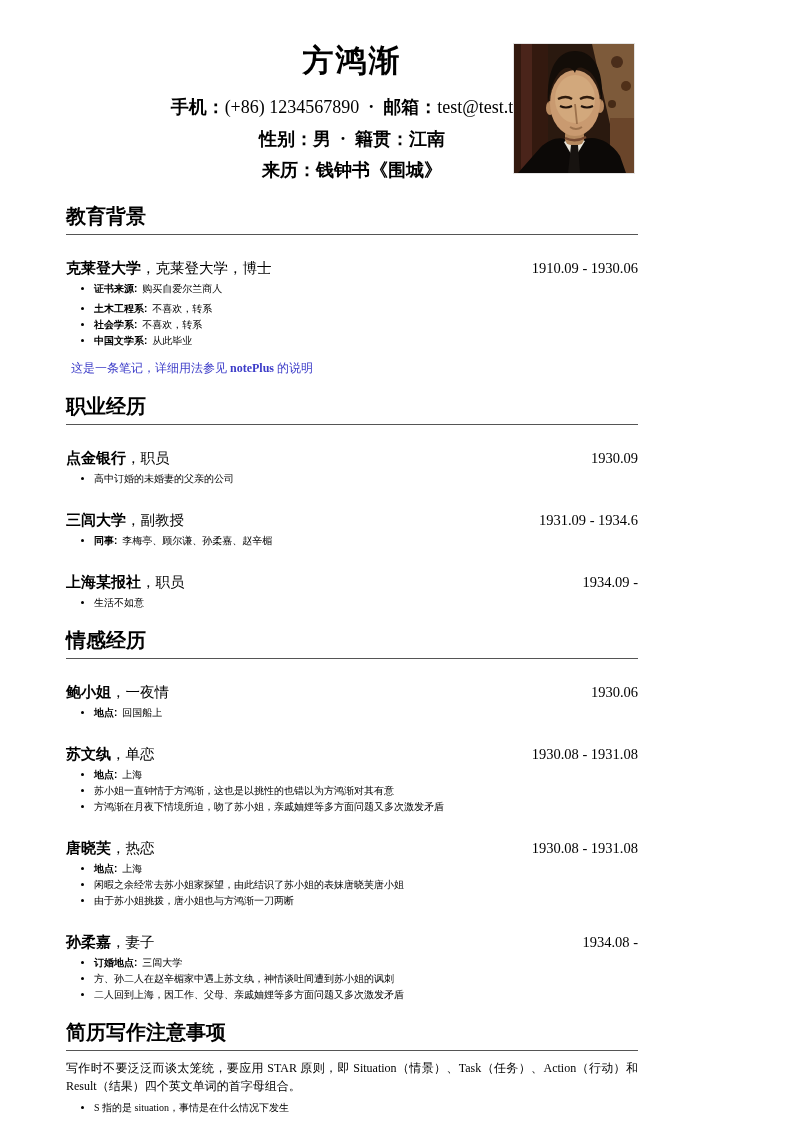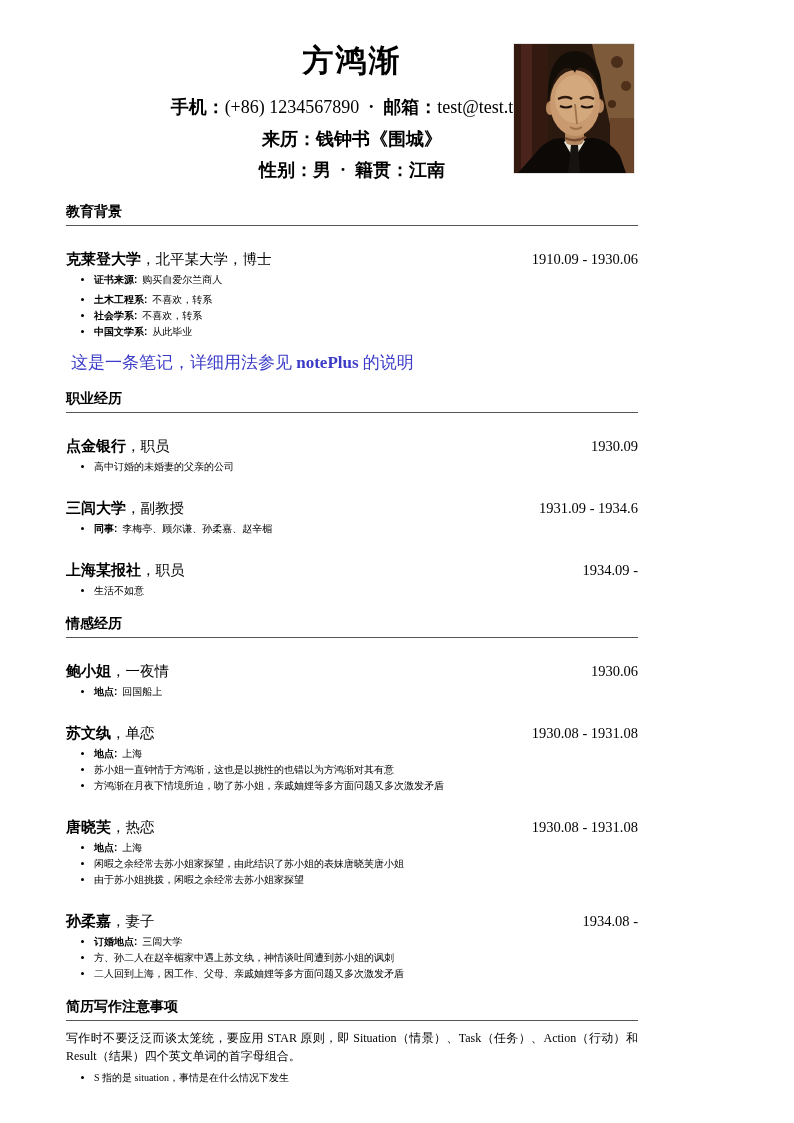--- a/index.html
+++ b/index.html
@@ -21,34 +21,34 @@
   .cl-v{font-family:"Liberation Serif",serif;font-weight:normal;}
   .dot{display:inline-block;margin:0 9px;font-weight:bold;}
   .photo{
     position:absolute;top:3px;right:3px;width:120px;height:129px;
     border:1px solid #e4e4e4;box-sizing:content-box;
   }
 
   
   .sec-title{
     font-family:"Liberation Sans",sans-serif;font-weight:bold;
-    font-size:14px;margin:16px 0 0 0;padding-bottom:4px;
+    font-size:20px;margin:16px 0 0 0;padding-bottom:4px;
     border-bottom:1px solid #555;
   }
   .entry-head{display:flex;justify-content:space-between;align-items:baseline;margin:8px 0 0 0;}
   .e-name{font-family:"Liberation Sans",sans-serif;font-weight:bold;font-size:15px;}
   .e-detail{font-size:14.5px;}
   .e-date{font-family:"Liberation Serif",serif;font-size:14.5px;white-space:nowrap;margin-top:17px;}
   ul.bullets{margin:3px 0 4px 0;padding-left:28px;list-style:disc;}
   ul.bullets li{font-size:10px;line-height:1.6;}
   ul.bullets li::marker{font-size:10px;}
   .b-label{font-family:"Liberation Sans",sans-serif;font-weight:bold;margin-right:5px;}
   .b-label:empty{margin-right:0;}
 
-  .note{color:#3b3bc8;font-size:17px;margin:11px 0 2px 0;padding-left:5px;}
+  .note{color:#3b3bc8;font-size:12px;margin:11px 0 2px 0;padding-left:5px;}
   .note .note-b{font-weight:bold;}
 
   .para{font-size:12px;line-height:1.55;text-align:justify;margin:8px 0 4px 0;}
 </style>
 </head>
 <body>
 
 <div class="page">
   <div class="content">
 
@@ -87,31 +87,31 @@
 
         <path d="M61,60 L63,80 M56,83 Q62,87 68,83" stroke="#9c714c" stroke-width="1.8" fill="none"></path>
 
         <path d="M51,94 Q61,99 72,93" stroke="#774b32" stroke-width="2.4" fill="none"></path>
       </svg>
 
       <div class="name">方鸿渐</div>
 
       <div class="cline"><span class="cl-b">手机：</span><span class="cl-v">(+86) 1234567890</span><span class="dot">·</span><span class="cl-b">邮箱：</span><span class="cl-v">test@test.test</span></div>
 
+      <div class="cline"><span class="cl-b">性别：</span><span class="cl-b">男</span><span class="dot">·</span><span class="cl-b">籍贯：</span><span class="cl-b">江南</span></div>
+
       <div class="cline"><span class="cl-b">来历：</span><span class="cl-b">钱钟书《围城》</span></div>
-
-      <div class="cline"><span class="cl-b">性别：</span><span class="cl-b">男</span><span class="dot">·</span><span class="cl-b">籍贯：</span><span class="cl-b">江南</span></div>
     </div>
 
     <section>
       <h2 class="sec-title">教育背景</h2>
 
       <div class="entry">
         <div class="entry-head">
-          <span class="e-left"><span class="e-name">克莱登大学</span><span class="e-detail">，北平某大学，博士</span></span>
+          <span class="e-left"><span class="e-name">克莱登大学</span><span class="e-detail">，克莱登大学，博士</span></span>
           <span class="e-date">1910.09 - 1930.06</span>
         </div>
         <ul class="bullets">
           <li><span class="b-label">证书来源:</span><span>购买自爱尔兰商人</span></li>
         </ul>
       </div>
 
       <div class="entry">
         <ul class="bullets">
           <li><span class="b-label">土木工程系:</span><span>不喜欢，转系</span></li>
@@ -183,21 +183,21 @@
       </div>
 
       <div class="entry">
         <div class="entry-head">
           <span class="e-left"><span class="e-name">唐晓芙</span><span class="e-detail">，热恋</span></span>
           <span class="e-date">1930.08 - 1931.08</span>
         </div>
         <ul class="bullets">
           <li><span class="b-label">地点:</span><span>上海</span></li>
           <li><span class="b-label"></span><span>闲暇之余经常去苏小姐家探望，由此结识了苏小姐的表妹唐晓芙唐小姐</span></li>
-          <li><span class="b-label"></span><span>由于苏小姐挑拨，闲暇之余经常去苏小姐家探望</span></li>
+          <li><span class="b-label"></span><span>由于苏小姐挑拨，唐小姐也与方鸿渐一刀两断</span></li>
         </ul>
       </div>
 
       <div class="entry">
         <div class="entry-head">
           <span class="e-left"><span class="e-name">孙柔嘉</span><span class="e-detail">，妻子</span></span>
           <span class="e-date">1934.08 -</span>
         </div>
         <ul class="bullets">
           <li><span class="b-label">订婚地点:</span><span>三闾大学</span></li>

